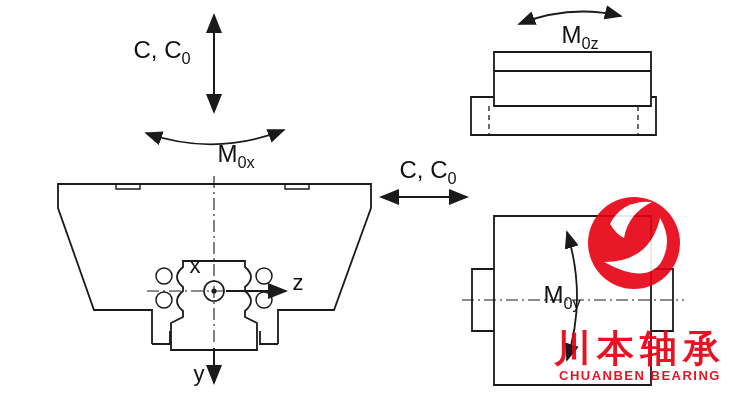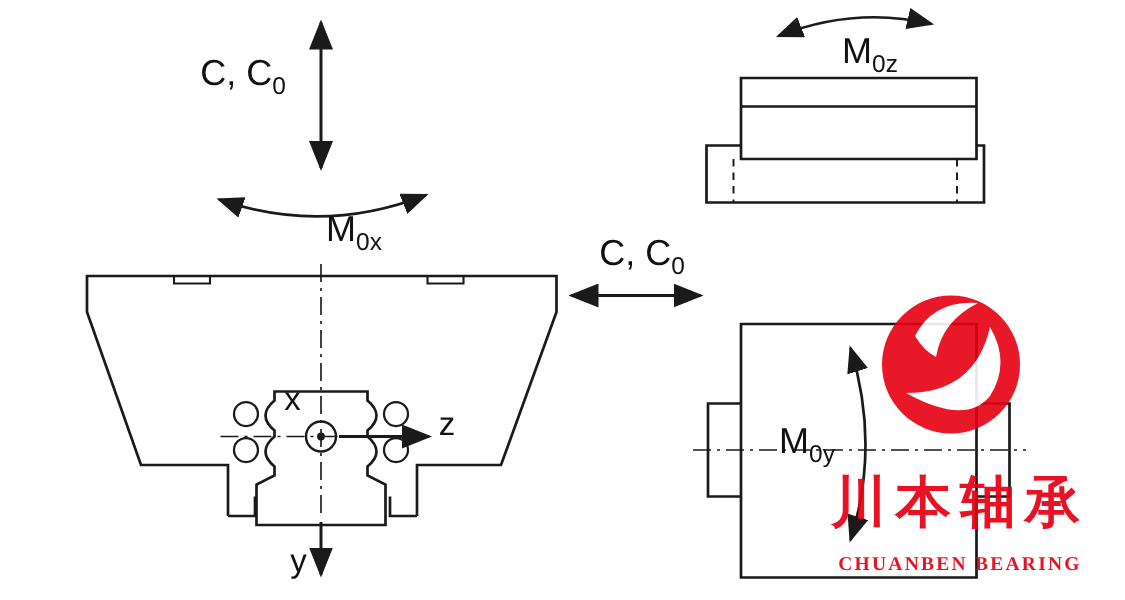--- a/index.html
+++ b/index.html
@@ -9,30 +9,30 @@
   }
   #stage svg{position:absolute;left:0;top:0;}
   .lbl{
     position:absolute;transform:translate(-50%,-50%);
     font-size:24px;color:#111;white-space:nowrap;line-height:1;
     font-family:"Liberation Sans", sans-serif;
   }
   .lbl sub{font-size:0.68em;line-height:1;}
   .axis{font-size:22px;}
   .wm-cn{
-    position:absolute;left:543px;top:316px;width:194px;height:40px;
+    position:absolute;left:543px;top:330px;width:194px;height:40px;
     font-size:37px;font-weight:bold;color:#e60012;letter-spacing:6px;
     text-align:center;line-height:1;opacity:.92;
     font-family:"Liberation Sans", sans-serif;
   }
   .wm-en{
     position:absolute;left:543px;top:369px;width:194px;
     font-size:13px;font-weight:bold;color:#e60012;letter-spacing:1.5px;
     text-align:center;line-height:1;opacity:.92;
-    font-family:Liberation Serif, serif;
+    font-family:Liberation Sans, sans-serif;
   }
 </style>
 </head>
 <body>
 
 <div id="stage">
 
   <svg width="750" height="400" viewBox="0 0 750 400">
     <defs>
       <marker id="ah" viewBox="0 0 10 8" refX="9" refY="4" markerWidth="10" markerHeight="8" orient="auto-start-reverse">
@@ -105,21 +105,21 @@
   </div>
 
   <div class="lbl" style="left:428px;top:172px">
     <span>C, C</span><sub>0</sub>
   </div>
 
   <div class="lbl" style="left:580px;top:37px">
     <span>M</span><sub>0z</sub>
   </div>
 
-  <div class="lbl" style="left:538px;top:297px">
+  <div class="lbl" style="left:562px;top:297px">
     <span>M</span><sub>0y</sub>
   </div>
 
   <div class="lbl axis" style="left:195px;top:266px">x</div>
   <div class="lbl axis" style="left:298px;top:283px">z</div>
   <div class="lbl axis" style="left:199px;top:374px">y</div>
 
   <div class="wm-cn">川本轴承</div>
   <div class="wm-en">CHUANBEN BEARING</div>
 

